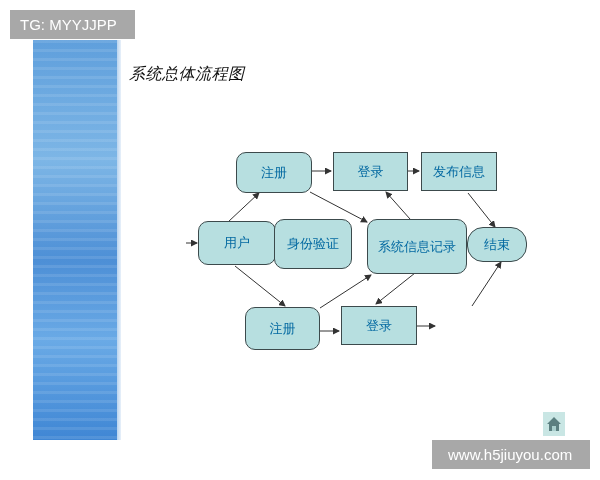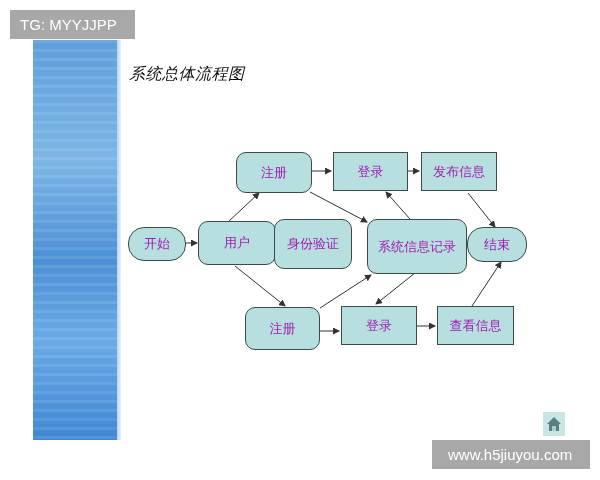--- a/index.html
+++ b/index.html
@@ -5,21 +5,21 @@
   html, body { margin:0; padding:0; }
   body { width:600px; height:480px; background:#ffffff; position:relative; overflow:hidden; font-family:"DejaVu Sans", sans-serif; }
   .slide { position:absolute; left:0; top:0; width:600px; height:480px; background:#fff; }
   .sidebar { position:absolute; left:33px; top:40px; width:84px; height:400px;
     background:
       repeating-linear-gradient(180deg, rgba(255,255,255,0.10) 0px, rgba(255,255,255,0.10) 3px, rgba(0,0,0,0) 3px, rgba(0,0,0,0) 9px),
       linear-gradient(180deg, #5f9fdc 0%, #7db6e6 30%, #4d8fd6 55%, #6aaae6 75%, #3f86d4 100%);
   }
   .sidebar-edge { position:absolute; left:117px; top:40px; width:4px; height:400px; background:linear-gradient(90deg,#b9d4ef,#e9f1fa); }
   .title { position:absolute; left:129px; top:64px; font-size:16px; color:#111; font-family:"DejaVu Sans", sans-serif; letter-spacing:0.5px;font-style:italic; }
-  .node { position:absolute; box-sizing:border-box; background:#b7dfe0; border:1.5px solid #3c4a4c; display:flex; align-items:center; justify-content:center; font-family:"DejaVu Serif", serif; font-size:13px; color:#a21caf; }
+  .node { position:absolute; box-sizing:border-box; background:#b7dfe0; border:1.5px solid #3c4a4c; display:flex; align-items:center; justify-content:center; font-family:"DejaVu Serif", serif; font-size:13px; color:#0369a1; }
   .rounded { border-radius:10px; }
   .pill { border-radius:16px; }
   .square { border-radius:0; }
   svg.edges { position:absolute; left:0; top:0; width:600px; height:480px; }
   .wm { position:absolute; background:#a8a8a8; color:#ffffff; font-family:"Liberation Sans", sans-serif; display:flex; align-items:center; }
   .wm-top { left:10px; top:10px; width:125px; height:29px; font-size:15px; padding-left:10px; box-sizing:border-box; }
   .wm-bottom { left:432px; top:440px; width:158px; height:29px; font-size:15px; padding-left:16px; box-sizing:border-box; }
   .home-btn { position:absolute; left:543px; top:412px; width:22px; height:24px; background:#c9e6e4; display:flex; align-items:center; justify-content:center; }
 </style>
 </head>
@@ -62,23 +62,20 @@
       <line x1="320" y1="331" x2="339" y2="331"></line>
 
       <line x1="415" y1="273" x2="376" y2="304"></line>
 
       <line x1="417" y1="326" x2="435" y2="326"></line>
 
       <line x1="472" y1="306" x2="501" y2="262"></line>
     </g>
   </svg>
 
-  <div class="node pill" style="left:128px;top:227px;width:58px;height:34px;">
-      <span>开始</span>
-    </div>
   <div class="node rounded" style="left:198px;top:221px;width:78px;height:44px;">
       <span>用户</span>
     </div>
   <div class="node rounded" style="left:274px;top:219px;width:78px;height:50px;">
       <span>身份验证</span>
     </div>
 
   <div class="node rounded" style="left:236px;top:152px;width:76px;height:41px;">
       <span>注册</span>
     </div>
@@ -95,23 +92,20 @@
   <div class="node pill" style="left:467px;top:227px;width:60px;height:35px;">
       <span>结束</span>
     </div>
 
   <div class="node rounded" style="left:245px;top:307px;width:75px;height:43px;">
       <span>注册</span>
     </div>
   <div class="node square" style="left:341px;top:306px;width:76px;height:39px;">
       <span>登录</span>
     </div>
-  <div class="node square" style="left:437px;top:306px;width:77px;height:39px;">
-      <span>查看信息</span>
-    </div>
 
   <div class="home-btn">
     <svg width="16" height="16" viewBox="0 0 16 16">
       <path d="M8 1 L15 8 L13 8 L13 15 L3 15 L3 8 L1 8 Z" fill="#5b7f80"></path>
       <rect x="6" y="10" width="4" height="5" fill="#a9cfcd"></rect>
     </svg>
   </div>
 </div>
 
 <div class="wm wm-top">TG: MYYJJPP</div>

